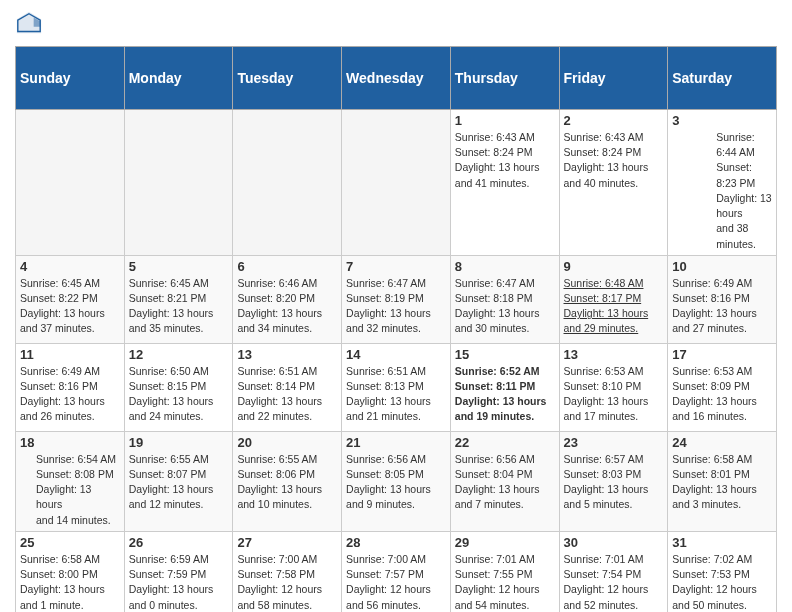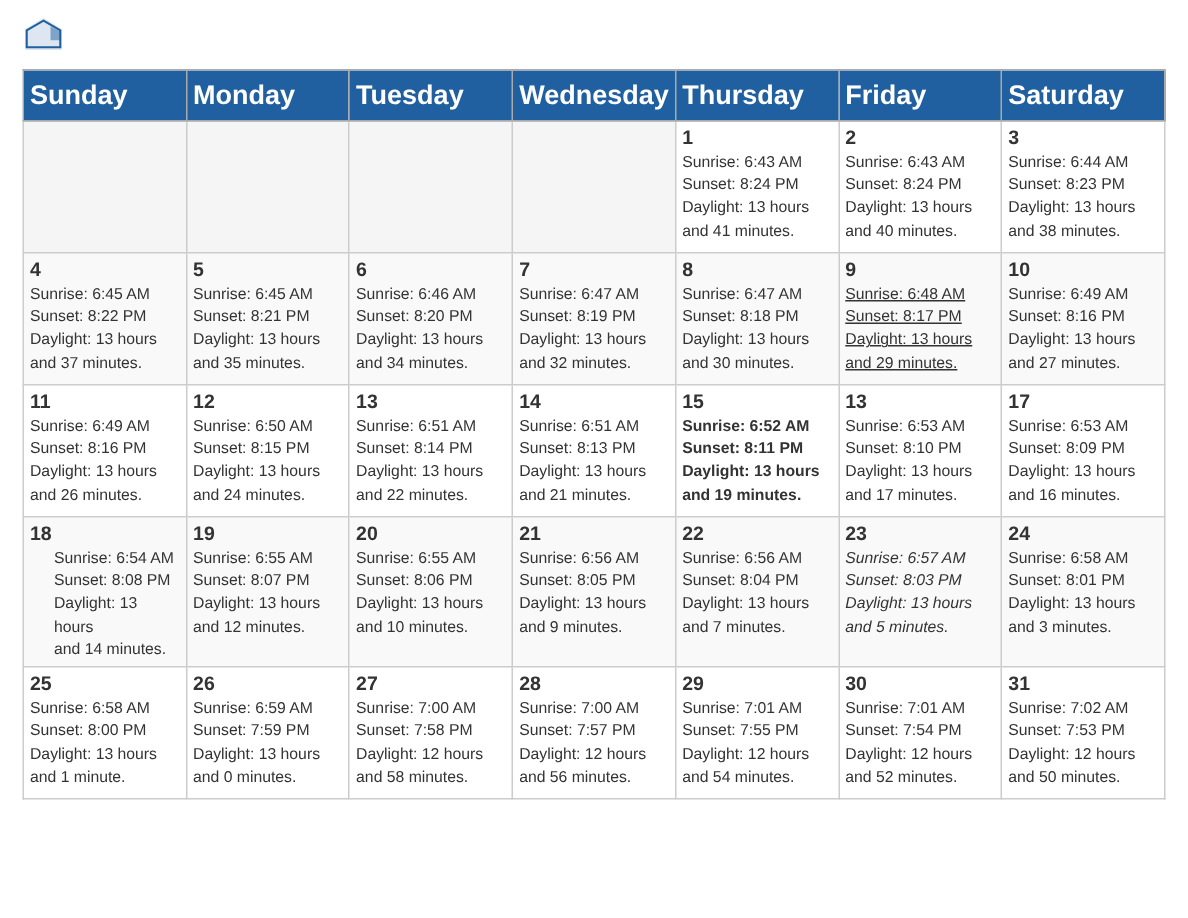--- a/index.html
+++ b/index.html
@@ -54,23 +54,23 @@
       color: #555;
     }
     .calendar {
       width: 100%;
       border-collapse: collapse;
       table-layout: fixed;
     }
     .calendar th {
       background: #2060a0;
       color: #fff;
-      font-size: 18px;
-      font-weight: bold;
-      padding: 6px 4px;
+      font-size: 14px;
+      font-weight: bold;
+      padding: 23px 4px;
       text-align: left;
       border: 1px solid #aaa;
     }
     .calendar td {
       border: 1px solid #ccc;
       vertical-align: top;
       padding: 3px 4px;
       height: 88px;
       background: #fff;
       font-size: 11px;
@@ -143,21 +143,21 @@
         </td>
         <td>
           <span class="day-num">2</span>
           <div class="day-info" style="white-space: pre-line;">Sunrise: 6:43 AM
 Sunset: 8:24 PM
 Daylight: 13 hours
 and 40 minutes.</div>
         </td>
         <td>
           <span class="day-num">3</span>
-          <div class="day-info" style="white-space: pre-line;">Sunrise: 6:44 AM
+          <div class="day-info" style="white-space: pre-line; margin-left: 44px;">Sunrise: 6:44 AM
 Sunset: 8:23 PM
 Daylight: 13 hours
 and 38 minutes.</div>
         </td>
       </tr>
       <tr>
         <td>
           <span class="day-num">4</span>
           <div class="day-info" style="white-space: pre-line;">Sunrise: 6:45 AM
 Sunset: 8:22 PM
@@ -289,21 +289,21 @@
         </td>
         <td>
           <span class="day-num">22</span>
           <div class="day-info" style="white-space: pre-line;">Sunrise: 6:56 AM
 Sunset: 8:04 PM
 Daylight: 13 hours
 and 7 minutes.</div>
         </td>
         <td>
           <span class="day-num">23</span>
-          <div class="day-info" style="white-space: pre-line; font-style: italic;">Sunrise: 6:57 AM
+          <div class="day-info" style="white-space: pre-line;">Sunrise: 6:57 AM
 Sunset: 8:03 PM
 Daylight: 13 hours
 and 5 minutes.</div>
         </td>
         <td>
           <span class="day-num">24</span>
           <div class="day-info" style="white-space: pre-line;">Sunrise: 6:58 AM
 Sunset: 8:01 PM
 Daylight: 13 hours
 and 3 minutes.</div>

